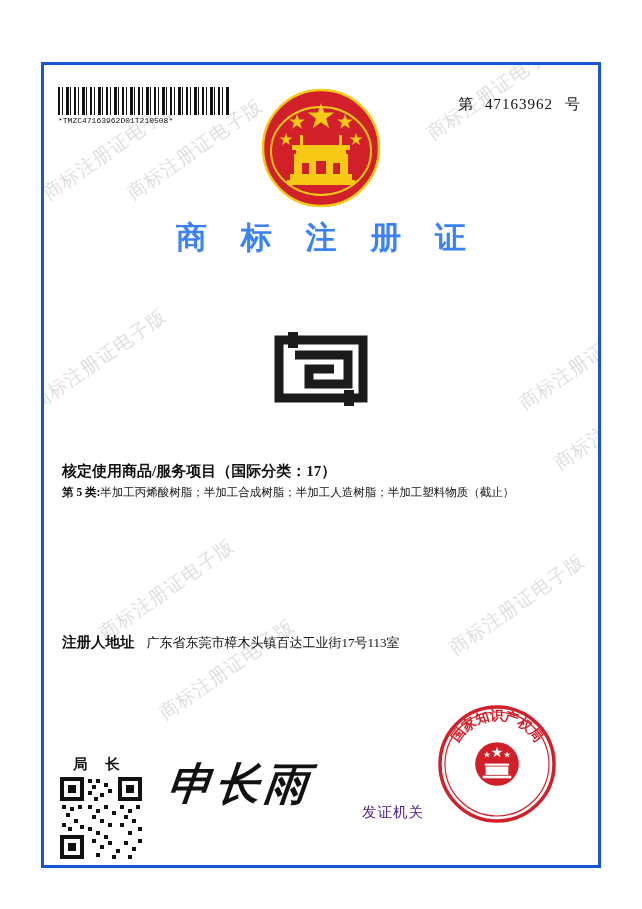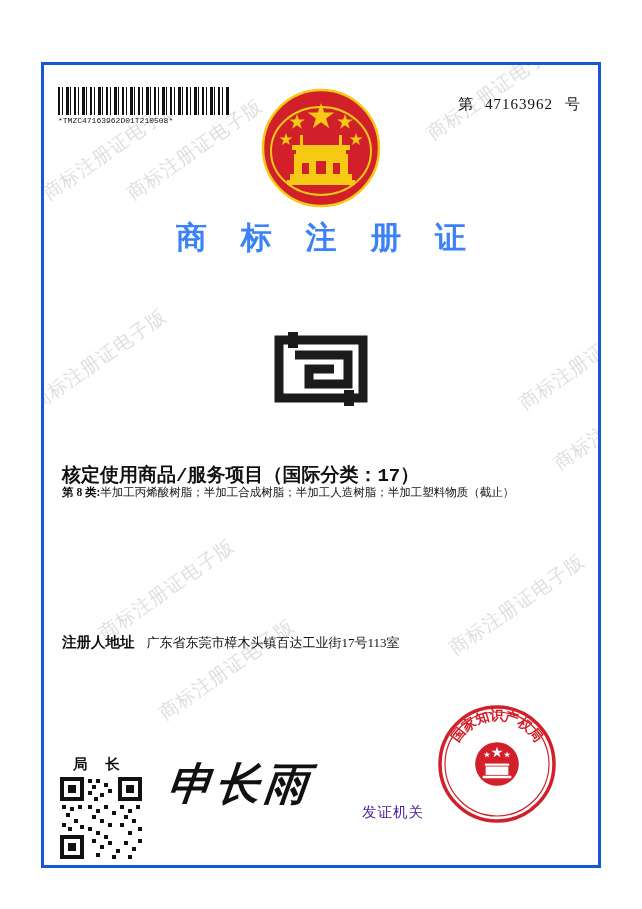--- a/index.html
+++ b/index.html
@@ -136,23 +136,22 @@
 
   
   .field {
     position: absolute;
     font-family: "Liberation Serif", serif;
     color: #111;
   }
   .f-goods-title {
     left: 18px;
     top: 397px;
-    font-size: 19px;
-    font-weight: bold;
-    font-family: Liberation Mono, monospace;
+    font-size: 15px;
+    font-weight: bold;
   }
   .f-goods-body {
     left: 18px;
     top: 420px;
     font-size: 11.5px;
     width: 520px;
     line-height: 15px;
   }
   .f-goods-body b { font-weight: bold; }
 
@@ -323,21 +322,21 @@
           </g>
           <g fill="#1b1b1b">
             <rect x="26" y="22" width="10" height="16"></rect>
             <rect x="82" y="80" width="10" height="16"></rect>
           </g>
         </svg>
       </div>
 
       <div class="field f-goods-title">核定使用商品/服务项目（国际分类：17）</div>
       <div class="field f-goods-body">
-        <b>第 8 类:</b><span>半加工丙烯酸树脂；半加工合成树脂；半加工人造树脂；半加工塑料物质（截止）</span>
+        <b>第 5 类:</b><span>半加工丙烯酸树脂；半加工合成树脂；半加工人造树脂；半加工塑料物质（截止）</span>
       </div>
 
 
       <div class="field f-address">
         <span class="label">注册人地址</span><span class="value">广东省东莞市樟木头镇百达工业街17号113室</span>
       </div>
 
 
       <div class="field f-director">
         <span class="label-spaced">局 长</span>

